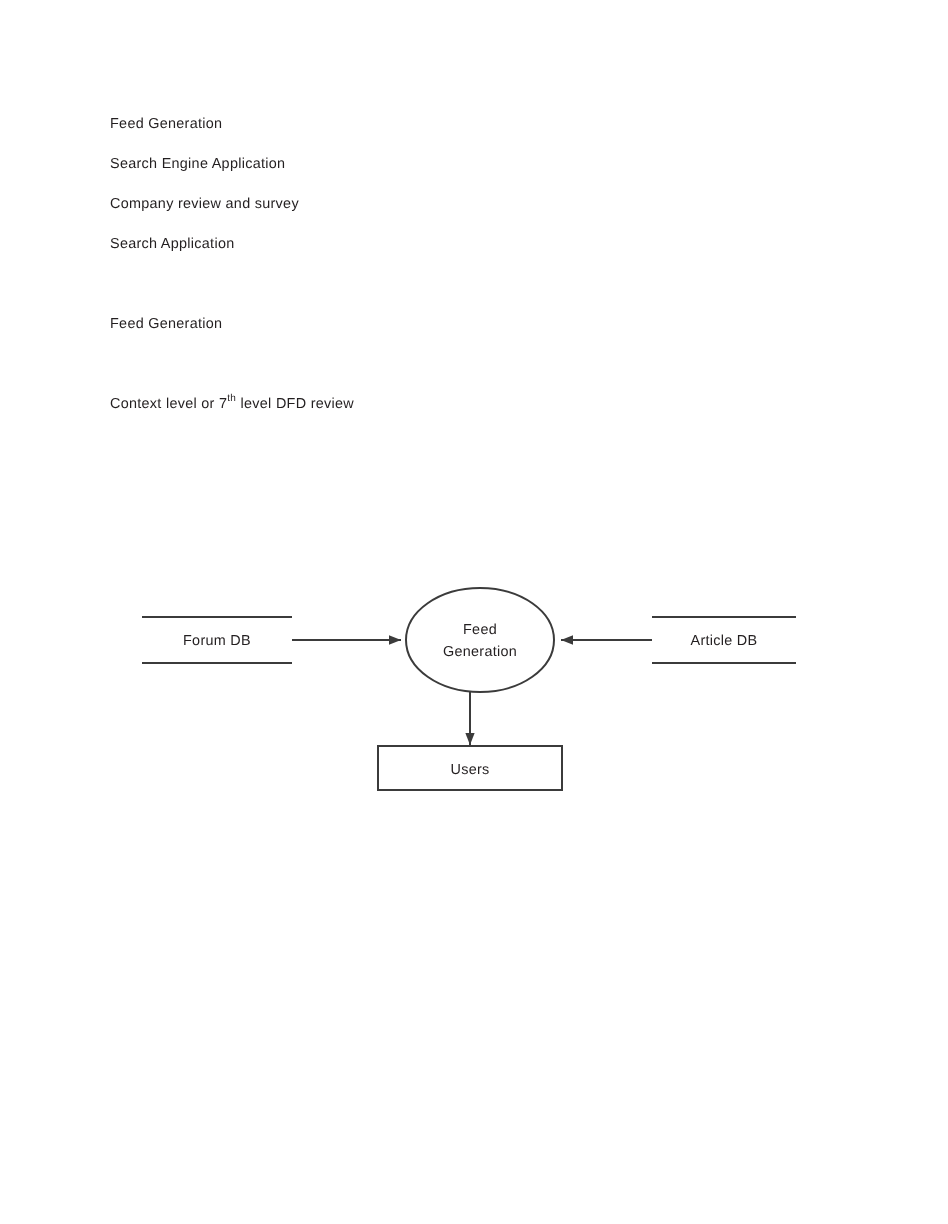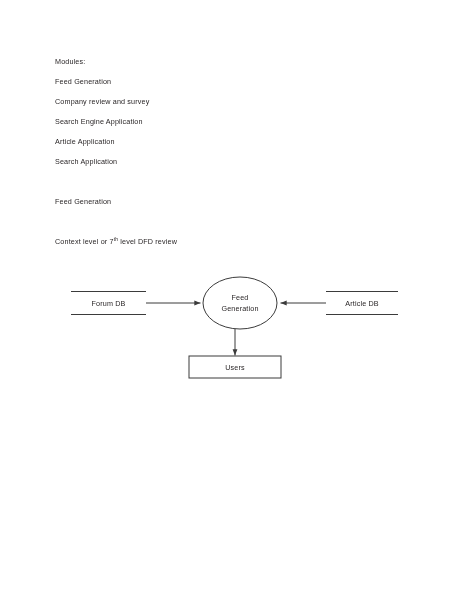--- a/index.html
+++ b/index.html
@@ -42,46 +42,44 @@
   .sup {
     font-size: 5px;
     vertical-align: super;
     line-height: 0;
   }
 
   
   .diagram {
     position: absolute;
     left: 0;
-    top: 263px;
+    top: 280px;
     width: 424px;
     height: 125px;
   }
   .diagram svg {
     display: block;
   }
 
   .shape-label {
     font-family: "Liberation Sans", sans-serif;
     font-size: 7.2px;
     fill: #231f20;
     letter-spacing: 0.15px;
   }
 </style>
 </head>
 <body>
 
 <div class="page">
 
   <div class="text-block">
-    <div class="text-line">Modules:</div>
     <div class="text-line">Feed Generation</div>
+    <div class="text-line">Search Engine Application</div>
     <div class="text-line">Company review and survey</div>
-    <div class="text-line">Search Engine Application</div>
-    <div class="text-line">Article Application</div>
     <div class="text-line">Search Application</div>
     <div class="text-line gap-before">Feed Generation</div>
     <div class="text-line gap-before"><span>Context level or 7</span><span class="sup">th</span><span> level DFD review</span></div>
   </div>
 
   <div class="diagram">
     <svg width="474" height="125" viewBox="0 0 474 125" xmlns="http://www.w3.org/2000/svg">
       <defs>
         <marker id="arrow-r" markerWidth="7" markerHeight="7" refX="6.2" refY="3" orient="auto" markerUnits="userSpaceOnUse">
           <path d="M0,0.6 L6.2,3 L0,5.4 z" fill="#3b3b3b"></path>

